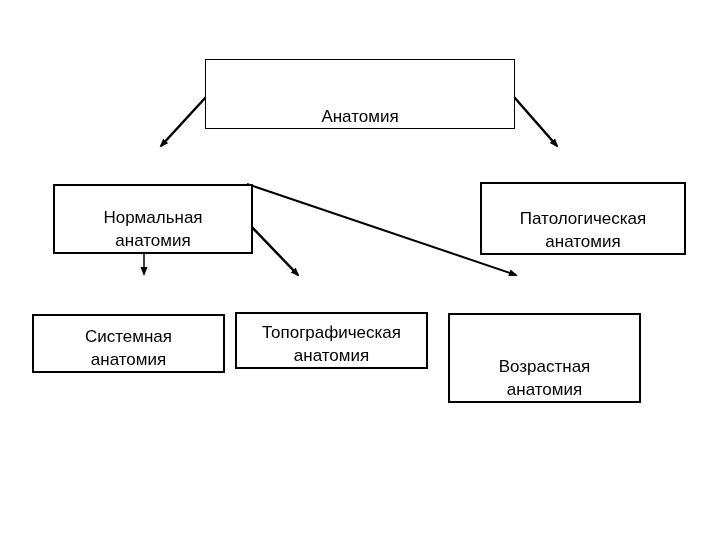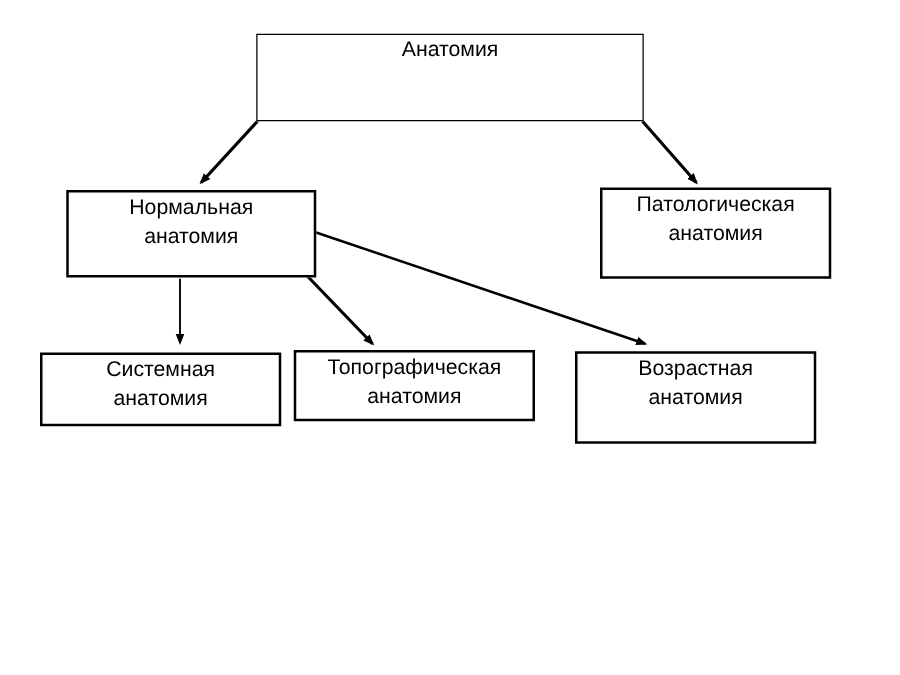--- a/index.html
+++ b/index.html
@@ -30,33 +30,34 @@
   .arrowhead-path {
     fill: var(--stroke, #000000);
   }
   .node {
     position: absolute;
     box-sizing: border-box;
     background: var(--fill, #ffffff);
     border: 2px solid var(--stroke, #000000);
     color: var(--text, #000000);
     display: flex;
-    align-items: flex-start;
+    align-items: flex-end;
     justify-content: center;
     text-align: center;
     font-size: 17px;
     line-height: 23px;
     white-space: pre-line;
+    margin-top: 32px;
   }
   .node-anatomy       { left: 205px; top:  27px; width: 310px; height: 70px; border-width: 1px; }
   .node-normal        { left:  53px; top: 152px; width: 200px; height: 70px; }
-  .node-pathological  { left: 480px; top: 150px; width: 185px; height: 73px; }
+  .node-pathological  { left: 480px; top: 150px; width: 206px; height: 73px; }
   .node-systemic      { left:  32px; top: 282px; width: 193px; height: 59px; }
   .node-topographic   { left: 235px; top: 280px; width: 193px; height: 57px; }
-  .node-age           { left: 460px; top: 281px; width: 193px; height: 74px; }
+  .node-age           { left: 448px; top: 281px; width: 193px; height: 90px; }
 </style>
 </head>
 <body>
 
 <div class="canvas">
 
   <svg class="connector-layer" viewBox="0 0 720 540" xmlns="http://www.w3.org/2000/svg">
     <defs>
       <marker id="arrowhead" markerUnits="userSpaceOnUse" markerWidth="10" markerHeight="8" refX="7" refY="3.5" orient="auto">
         <path class="arrowhead-path" d="M0,0 L9,3.5 L0,7 Z"></path>

